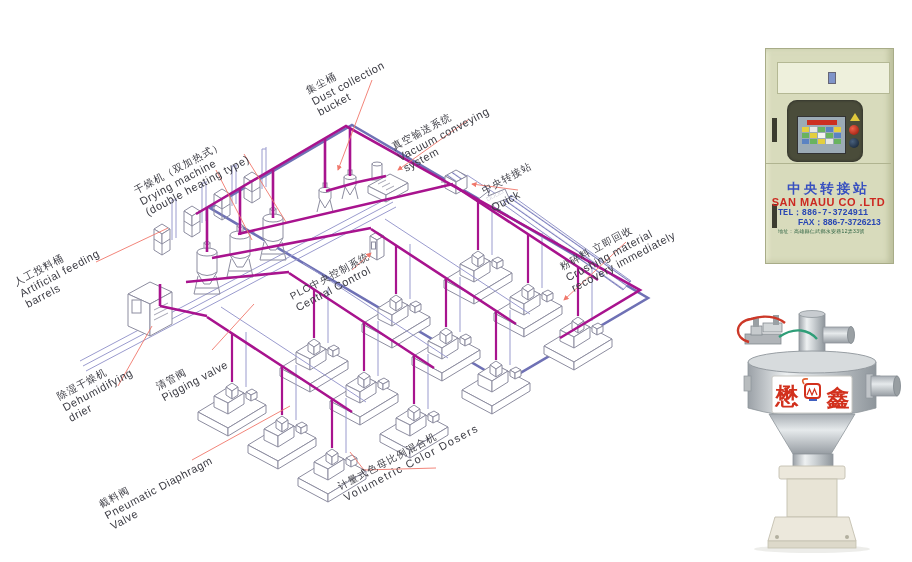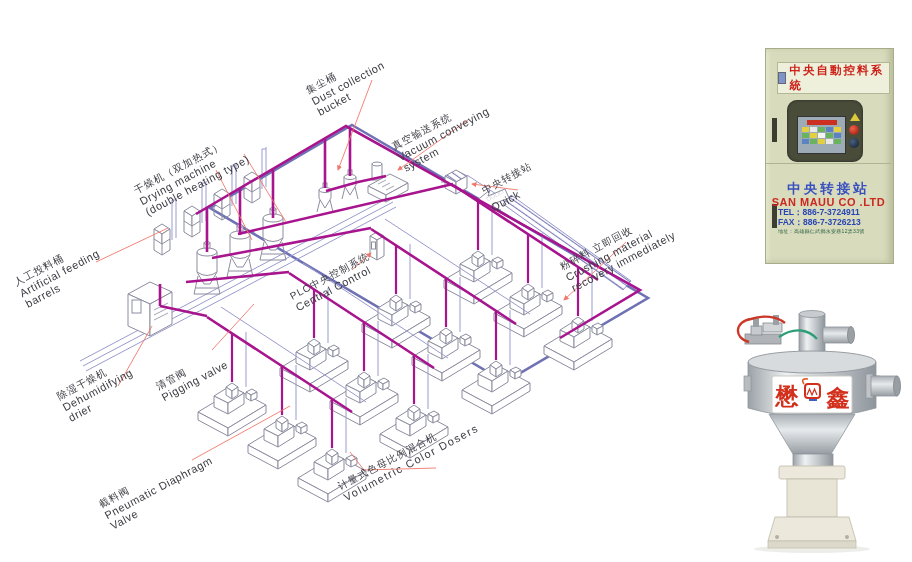--- a/index.html
+++ b/index.html
@@ -37,22 +37,22 @@
            background:radial-gradient(circle at 35% 35%, #f06048, #8c1408);}
   .ind-blu{left:97px;top:93px;width:10px;height:10px;border-radius:50%;
            background:radial-gradient(circle at 35% 35%, #48607c, #101c2c);}
   .hinge1{left:20px;top:73px;width:5px;height:24px;background:#3c3c30;}
   .hinge2{left:20px;top:159px;width:5px;height:24px;background:#3c3c30;}
   .seam{left:14px;top:118px;width:125px;height:1px;background:#b0b490;}
   .co-zh{left:16px;top:135px;width:121px;text-align:center;color:#3850c0;font-weight:bold;
          font-size:13.5px;letter-spacing:3px;}
   .co-en{left:16px;top:151px;width:121px;text-align:center;color:#cc2820;font-weight:bold;
          font-size:11px;letter-spacing:0.5px;}
-  .co-tel{left:26px;top:162px;width:112px;color:#2846b4;font-weight:bold;font-size:8.5px;}
-  .co-fax{left:26px;top:172px;width:112px;color:#2846b4;font-weight:bold;font-size:8.5px;}
+  .co-tel{left:26px;top:162px;width:112px;color:#2846b4;font-weight:bold;font-size:8.5px;font-family:Liberation Mono, monospace;}
+  .co-fax{left:26px;top:172px;width:112px;color:#2846b4;font-weight:bold;font-size:8.5px;padding-left:20px;}
   .co-addr{left:26px;top:183px;width:112px;color:#2a6040;font-size:5px;letter-spacing:0.3px;}
   
   .photo-loader{position:absolute;left:715px;top:296px;width:195px;height:262px;}
 </style>
 </head>
 <body>
 
 <div id="stage">
 
   <svg width="912" height="562" viewBox="0 0 912 562">
@@ -273,21 +273,20 @@
   </div>
   <div class="lbl wide" style="left:336px;top:482px;">
     <span class="zh">计量式色母比例混合机</span>
     <span class="en">Volumetric Color Dosers</span>
   </div>
 
   <div class="photo-panel">
     <div class="pp cabinet"></div>
     <div class="pp banner">
       <span class="mark"></span>
-      <span class="txt">中央自動控料系統</span>
     </div>
     <div class="pp screen-frame"></div>
     <div class="pp screen">
       <div class="scr-bar"></div>
       <div class="scr-grid">
         <div class="cell c1"></div>
           <div class="cell c2"></div>
           <div class="cell c3"></div>
           <div class="cell c4"></div>
           <div class="cell c1"></div>

